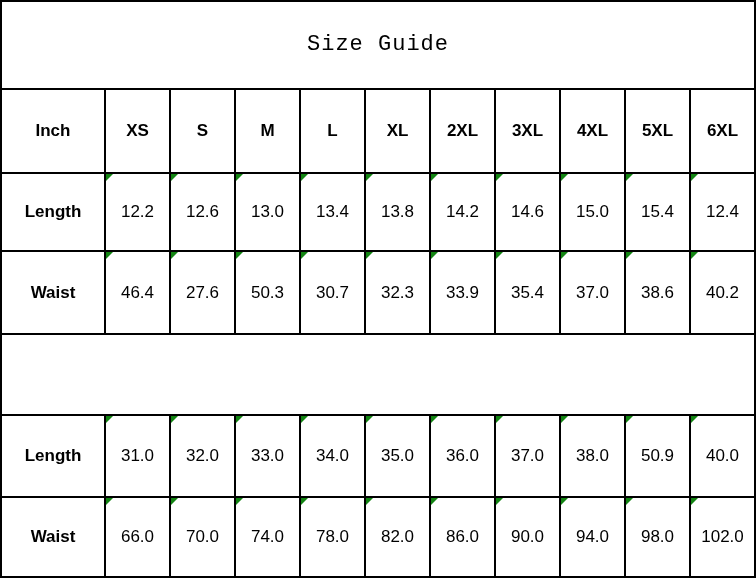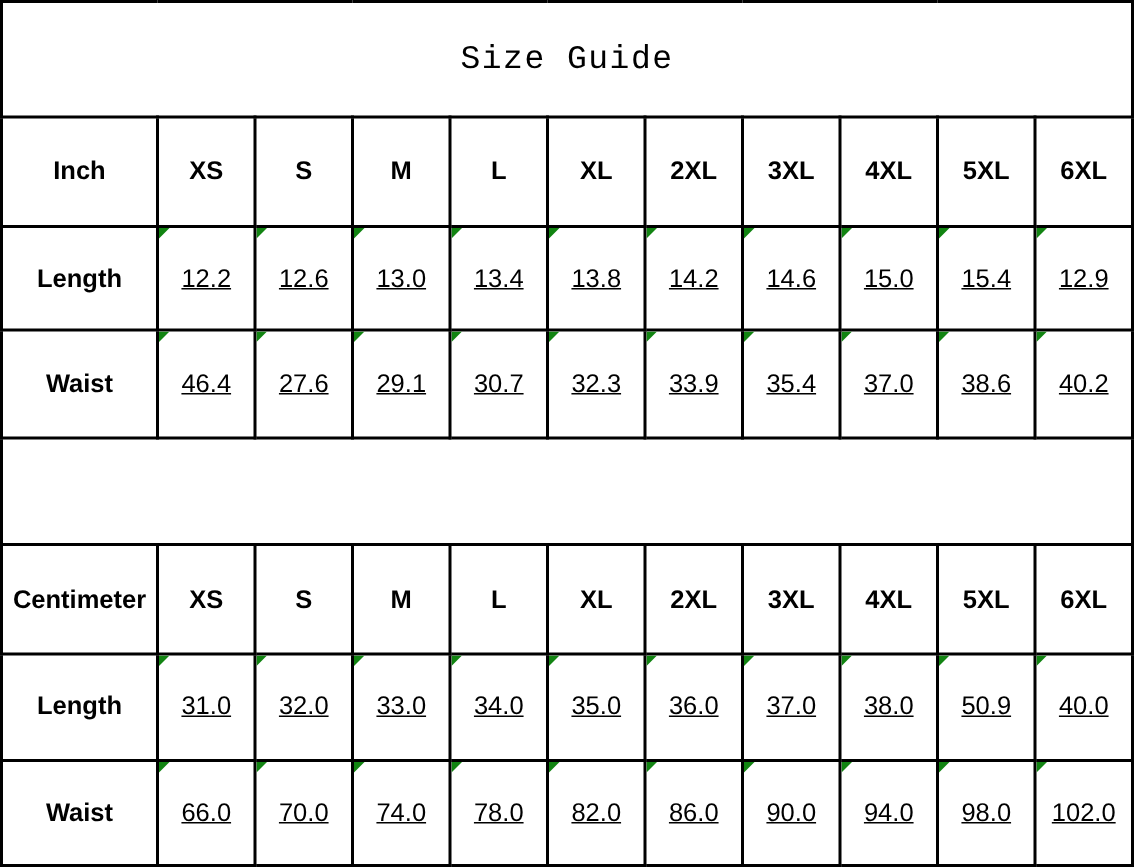--- a/index.html
+++ b/index.html
@@ -23,21 +23,21 @@
   .title-cell{
     font-family:"Liberation Mono","DejaVu Sans Mono",monospace;
     font-size:22px;font-weight:normal;letter-spacing:1px;
   }
   .hdr{
     font-family:"Liberation Sans","DejaVu Sans",sans-serif;
     font-weight:bold;font-size:17px;
   }
   .val{
     font-family:"Liberation Sans","DejaVu Sans",sans-serif;
-    font-weight:normal;font-size:17px;text-decoration:underline;
+    font-weight:normal;font-size:17px;
   }
   .footer-cell{
     font-family:"Liberation Mono","DejaVu Sans Mono",monospace;
     font-size:14.5px;line-height:23px;
   }
   .tri{
     position:absolute;top:0;left:0;width:0;height:0;
     border-top:7px solid var(--flag);
     border-right:7px solid transparent;
     display:block;
@@ -93,53 +93,40 @@
           <td class="hdr">Length</td>
           <td class="val"><span class="tri"></span><span>12.2</span></td>
           <td class="val"><span class="tri"></span><span>12.6</span></td>
           <td class="val"><span class="tri"></span><span>13.0</span></td>
           <td class="val"><span class="tri"></span><span>13.4</span></td>
           <td class="val"><span class="tri"></span><span>13.8</span></td>
           <td class="val"><span class="tri"></span><span>14.2</span></td>
           <td class="val"><span class="tri"></span><span>14.6</span></td>
           <td class="val"><span class="tri"></span><span>15.0</span></td>
           <td class="val"><span class="tri"></span><span>15.4</span></td>
-          <td class="val"><span class="tri"></span><span>12.9</span></td>
+          <td class="val"><span class="tri"></span><span>12.4</span></td>
         </tr>
       <tr class="r-inch-waist">
           <td class="hdr">Waist</td>
           <td class="val"><span class="tri"></span><span>46.4</span></td>
           <td class="val"><span class="tri"></span><span>27.6</span></td>
-          <td class="val"><span class="tri"></span><span>29.1</span></td>
+          <td class="val"><span class="tri"></span><span>50.3</span></td>
           <td class="val"><span class="tri"></span><span>30.7</span></td>
           <td class="val"><span class="tri"></span><span>32.3</span></td>
           <td class="val"><span class="tri"></span><span>33.9</span></td>
           <td class="val"><span class="tri"></span><span>35.4</span></td>
           <td class="val"><span class="tri"></span><span>37.0</span></td>
           <td class="val"><span class="tri"></span><span>38.6</span></td>
           <td class="val"><span class="tri"></span><span>40.2</span></td>
         </tr>
 
       <tr class="r-spacer">
         <td colspan="11"></td>
       </tr>
 
-      <tr class="r-cm-header">
-        <td class="hdr">Centimeter</td>
-      <td class="hdr">XS</td>
-          <td class="hdr">S</td>
-          <td class="hdr">M</td>
-          <td class="hdr">L</td>
-          <td class="hdr">XL</td>
-          <td class="hdr">2XL</td>
-          <td class="hdr">3XL</td>
-          <td class="hdr">4XL</td>
-          <td class="hdr">5XL</td>
-          <td class="hdr">6XL</td>
-        </tr>
 
       <tr class="r-cm-length">
           <td class="hdr">Length</td>
           <td class="val"><span class="tri"></span><span>31.0</span></td>
           <td class="val"><span class="tri"></span><span>32.0</span></td>
           <td class="val"><span class="tri"></span><span>33.0</span></td>
           <td class="val"><span class="tri"></span><span>34.0</span></td>
           <td class="val"><span class="tri"></span><span>35.0</span></td>
           <td class="val"><span class="tri"></span><span>36.0</span></td>
           <td class="val"><span class="tri"></span><span>37.0</span></td>

